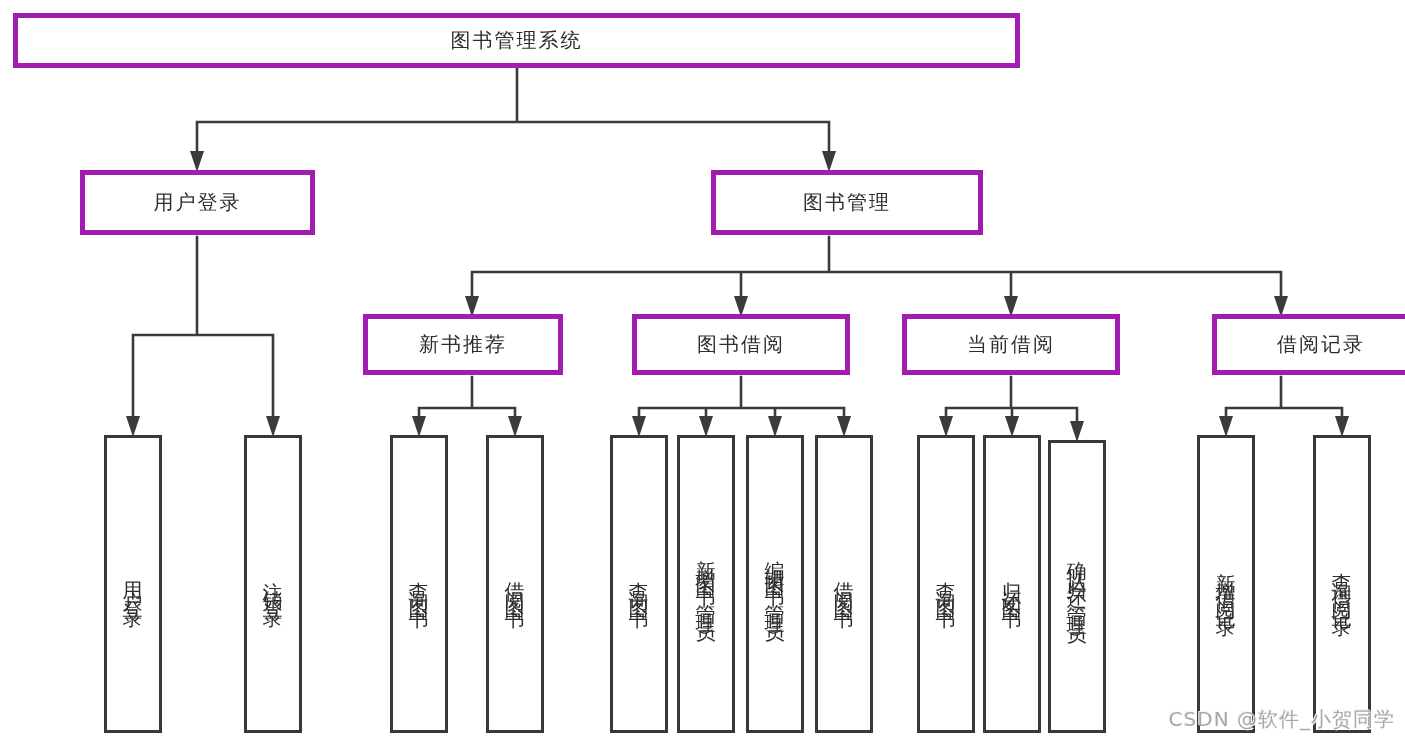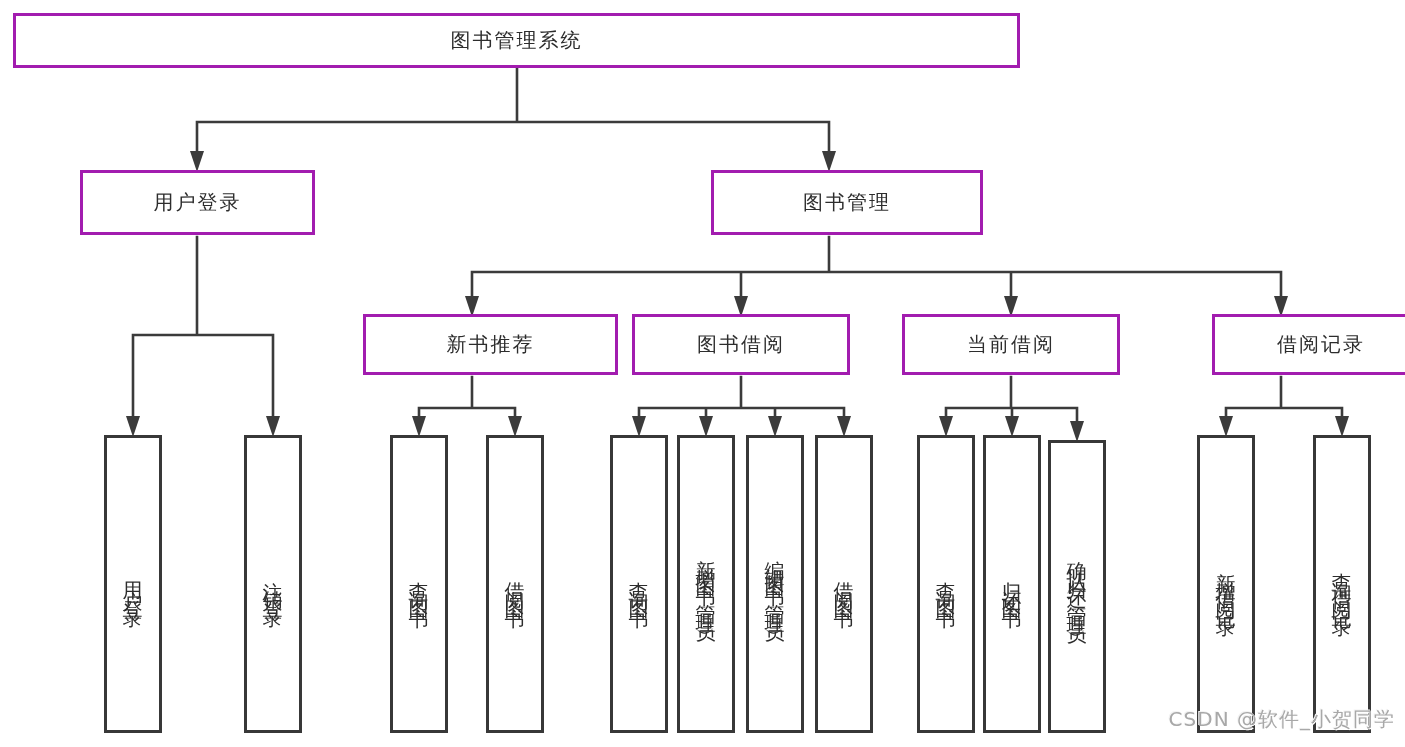--- a/index.html
+++ b/index.html
@@ -6,21 +6,21 @@
   .canvas{
     position:relative;
     width:1405px;height:747px;
     background:#ffffff;
     font-family:"DejaVu Sans","Liberation Sans",sans-serif;
     overflow:hidden;
   }
   .connectors{position:absolute;left:0;top:0;width:1405px;height:747px;}
   .hnode{
     position:absolute;box-sizing:border-box;
-    border:3px solid #a21caf;background:#ffffff;
+    border:5px solid #a21caf;background:#ffffff;
     display:flex;align-items:center;justify-content:center;
     font-size:20px;color:#2d2d2d;letter-spacing:2px;
     z-index:2;
   }
   .vnode{
     position:absolute;box-sizing:border-box;
     border:3px solid #383838;background:#ffffff;
     display:flex;align-items:center;justify-content:center;
     z-index:2;
   }
@@ -32,21 +32,21 @@
   .watermark{
     position:absolute;right:10px;bottom:14px;
     font-size:20px;color:#a8a8a8;
     text-shadow:1px 1px 0 #ffffff,-1px -1px 0 #f2f2f2;
     letter-spacing:1px;z-index:3;
   }
   
   #n-root{left:13px;top:13px;width:1007px;height:55px;}
   #n-l2-0{left:80px;top:170px;width:235px;height:65px;}
   #n-l2-1{left:711px;top:170px;width:272px;height:65px;}
-  #n-l3-0{left:363px;top:314px;width:255px;height:61px;}
+  #n-l3-0{left:363px;top:314px;width:200px;height:61px;}
   #n-l3-1{left:632px;top:314px;width:218px;height:61px;}
   #n-l3-2{left:902px;top:314px;width:218px;height:61px;}
   #n-l3-3{left:1172px;top:314px;width:218px;height:61px;margin-left:40px;}
   .leaf{top:435px;width:58px;height:298px;}
   #n-leaf-0{left:104px;}
   #n-leaf-1{left:244px;}
   #n-leaf-2{left:390px;}
   #n-leaf-3{left:486px;}
   #n-leaf-4{left:610px;}
   #n-leaf-5{left:677px;}

